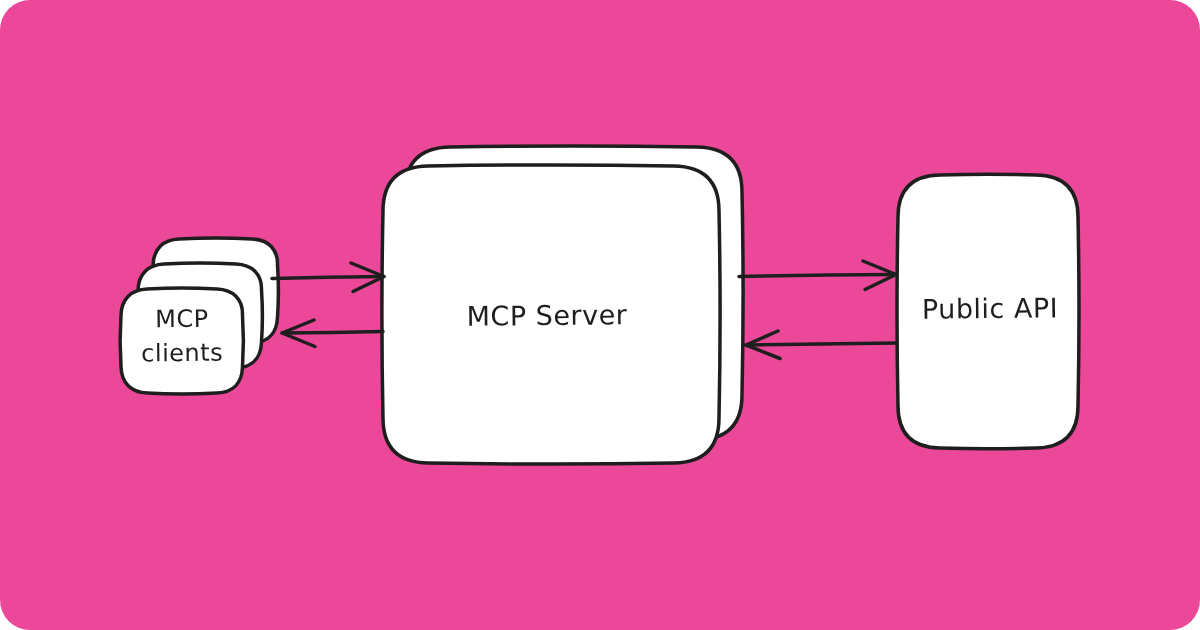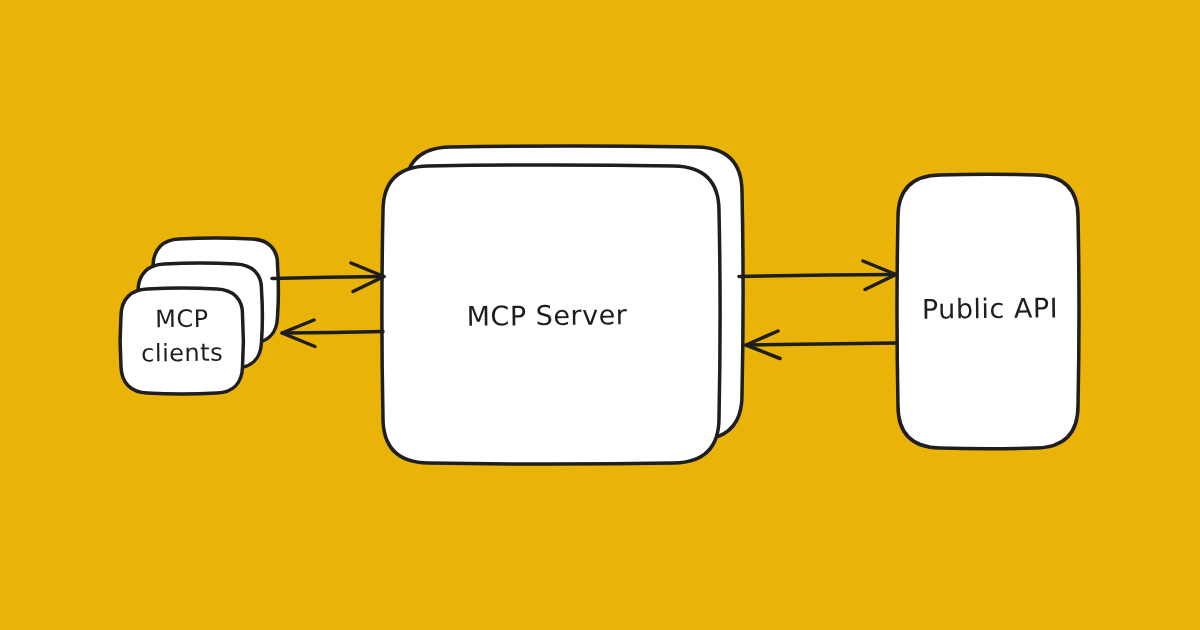--- a/index.html
+++ b/index.html
@@ -8,21 +8,22 @@
     width: 1200px;
     height: 630px;
     overflow: hidden;
     background: #ffffff;
     font-family: "DejaVu Sans", "Liberation Sans", sans-serif;
   }
   .canvas {
     position: relative;
     width: 1200px;
     height: 630px;
-    background: #eab308;
+    background: #ec4899;
+    border-radius: 30px;
   }
   svg.diagram-layer {
     position: absolute;
     left: 0;
     top: 0;
   }
   .node-label {
     position: absolute;
     color: #1e1e1e;
     text-align: center;

